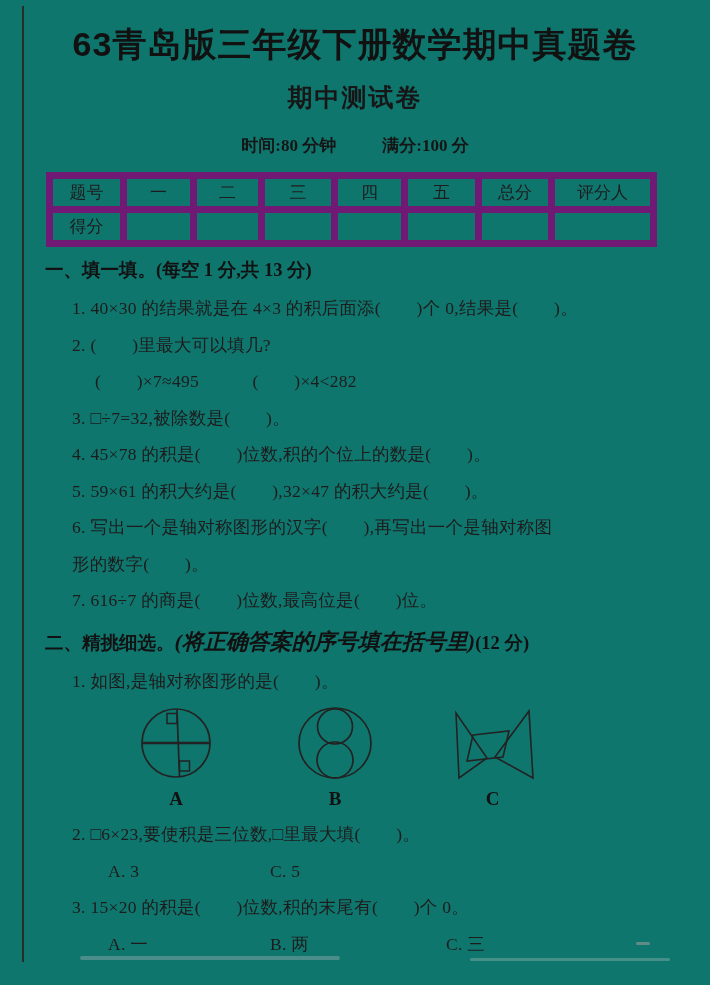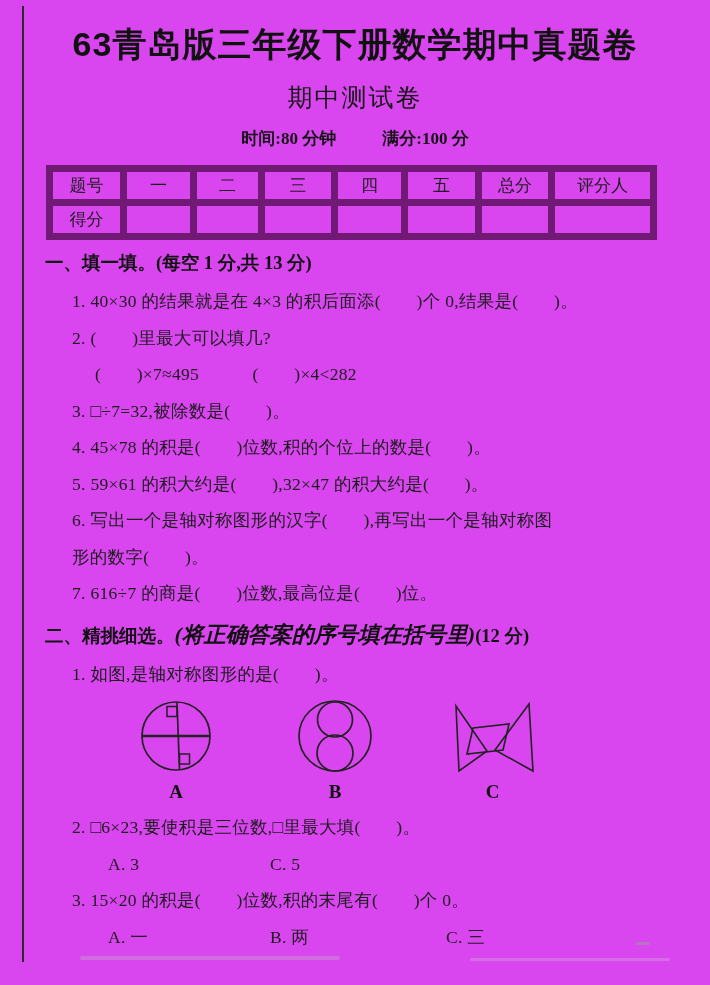--- a/index.html
+++ b/index.html
@@ -1,43 +1,43 @@
 <!DOCTYPE html>
 <html><head>
 <meta charset="utf-8">
 <style>
   html,body{margin:0;padding:0;background:#ffffff;}
   .page{
     position:relative;
     width:710px;height:985px;
-    background:#d946ef;
+    background:#0f766e;
     color:#1c1c1c;
     font-family:"Liberation Serif","DejaVu Serif",serif;
     overflow:hidden;
   }
   .left-rule{
     position:absolute;left:22px;top:6px;width:2px;height:956px;
     background:#2b2b2b;
   }
   .smudge1{position:absolute;left:80px;top:956px;width:260px;height:4px;background:#bdbdbd;opacity:.35;border-radius:2px;}
   .smudge2{position:absolute;left:470px;top:958px;width:200px;height:3px;background:#c9c9c9;opacity:.3;border-radius:2px;}
   .dash{position:absolute;left:636px;top:942px;width:14px;height:3px;background:#9a9a9a;opacity:.6;border-radius:2px;}
 
   .title{
     margin:22px 30px 0 30px;
     text-align:center;
     font-family:"Liberation Sans","DejaVu Sans",sans-serif;
     font-weight:900;font-size:34px;letter-spacing:1px;color:#111;
   }
   .subtitle{
     margin-top:13px;text-align:center;
-    font-size:25px;font-weight:400;color:#161616;letter-spacing:2px;
+    font-size:25px;font-weight:700;color:#161616;letter-spacing:2px;
   }
   .meta{
-    margin-top:13px;display:flex;justify-content:center;gap:46px;
+    margin-top:20px;display:flex;justify-content:center;gap:46px;
     font-size:17px;font-weight:700;color:#151515;
   }
 
   table.score{
     border-collapse:collapse;table-layout:fixed;
     margin:15px 0 0 46px;width:604px;
     border:2px solid #1e1e1e;
     font-size:17px;
   }
   table.score td{

